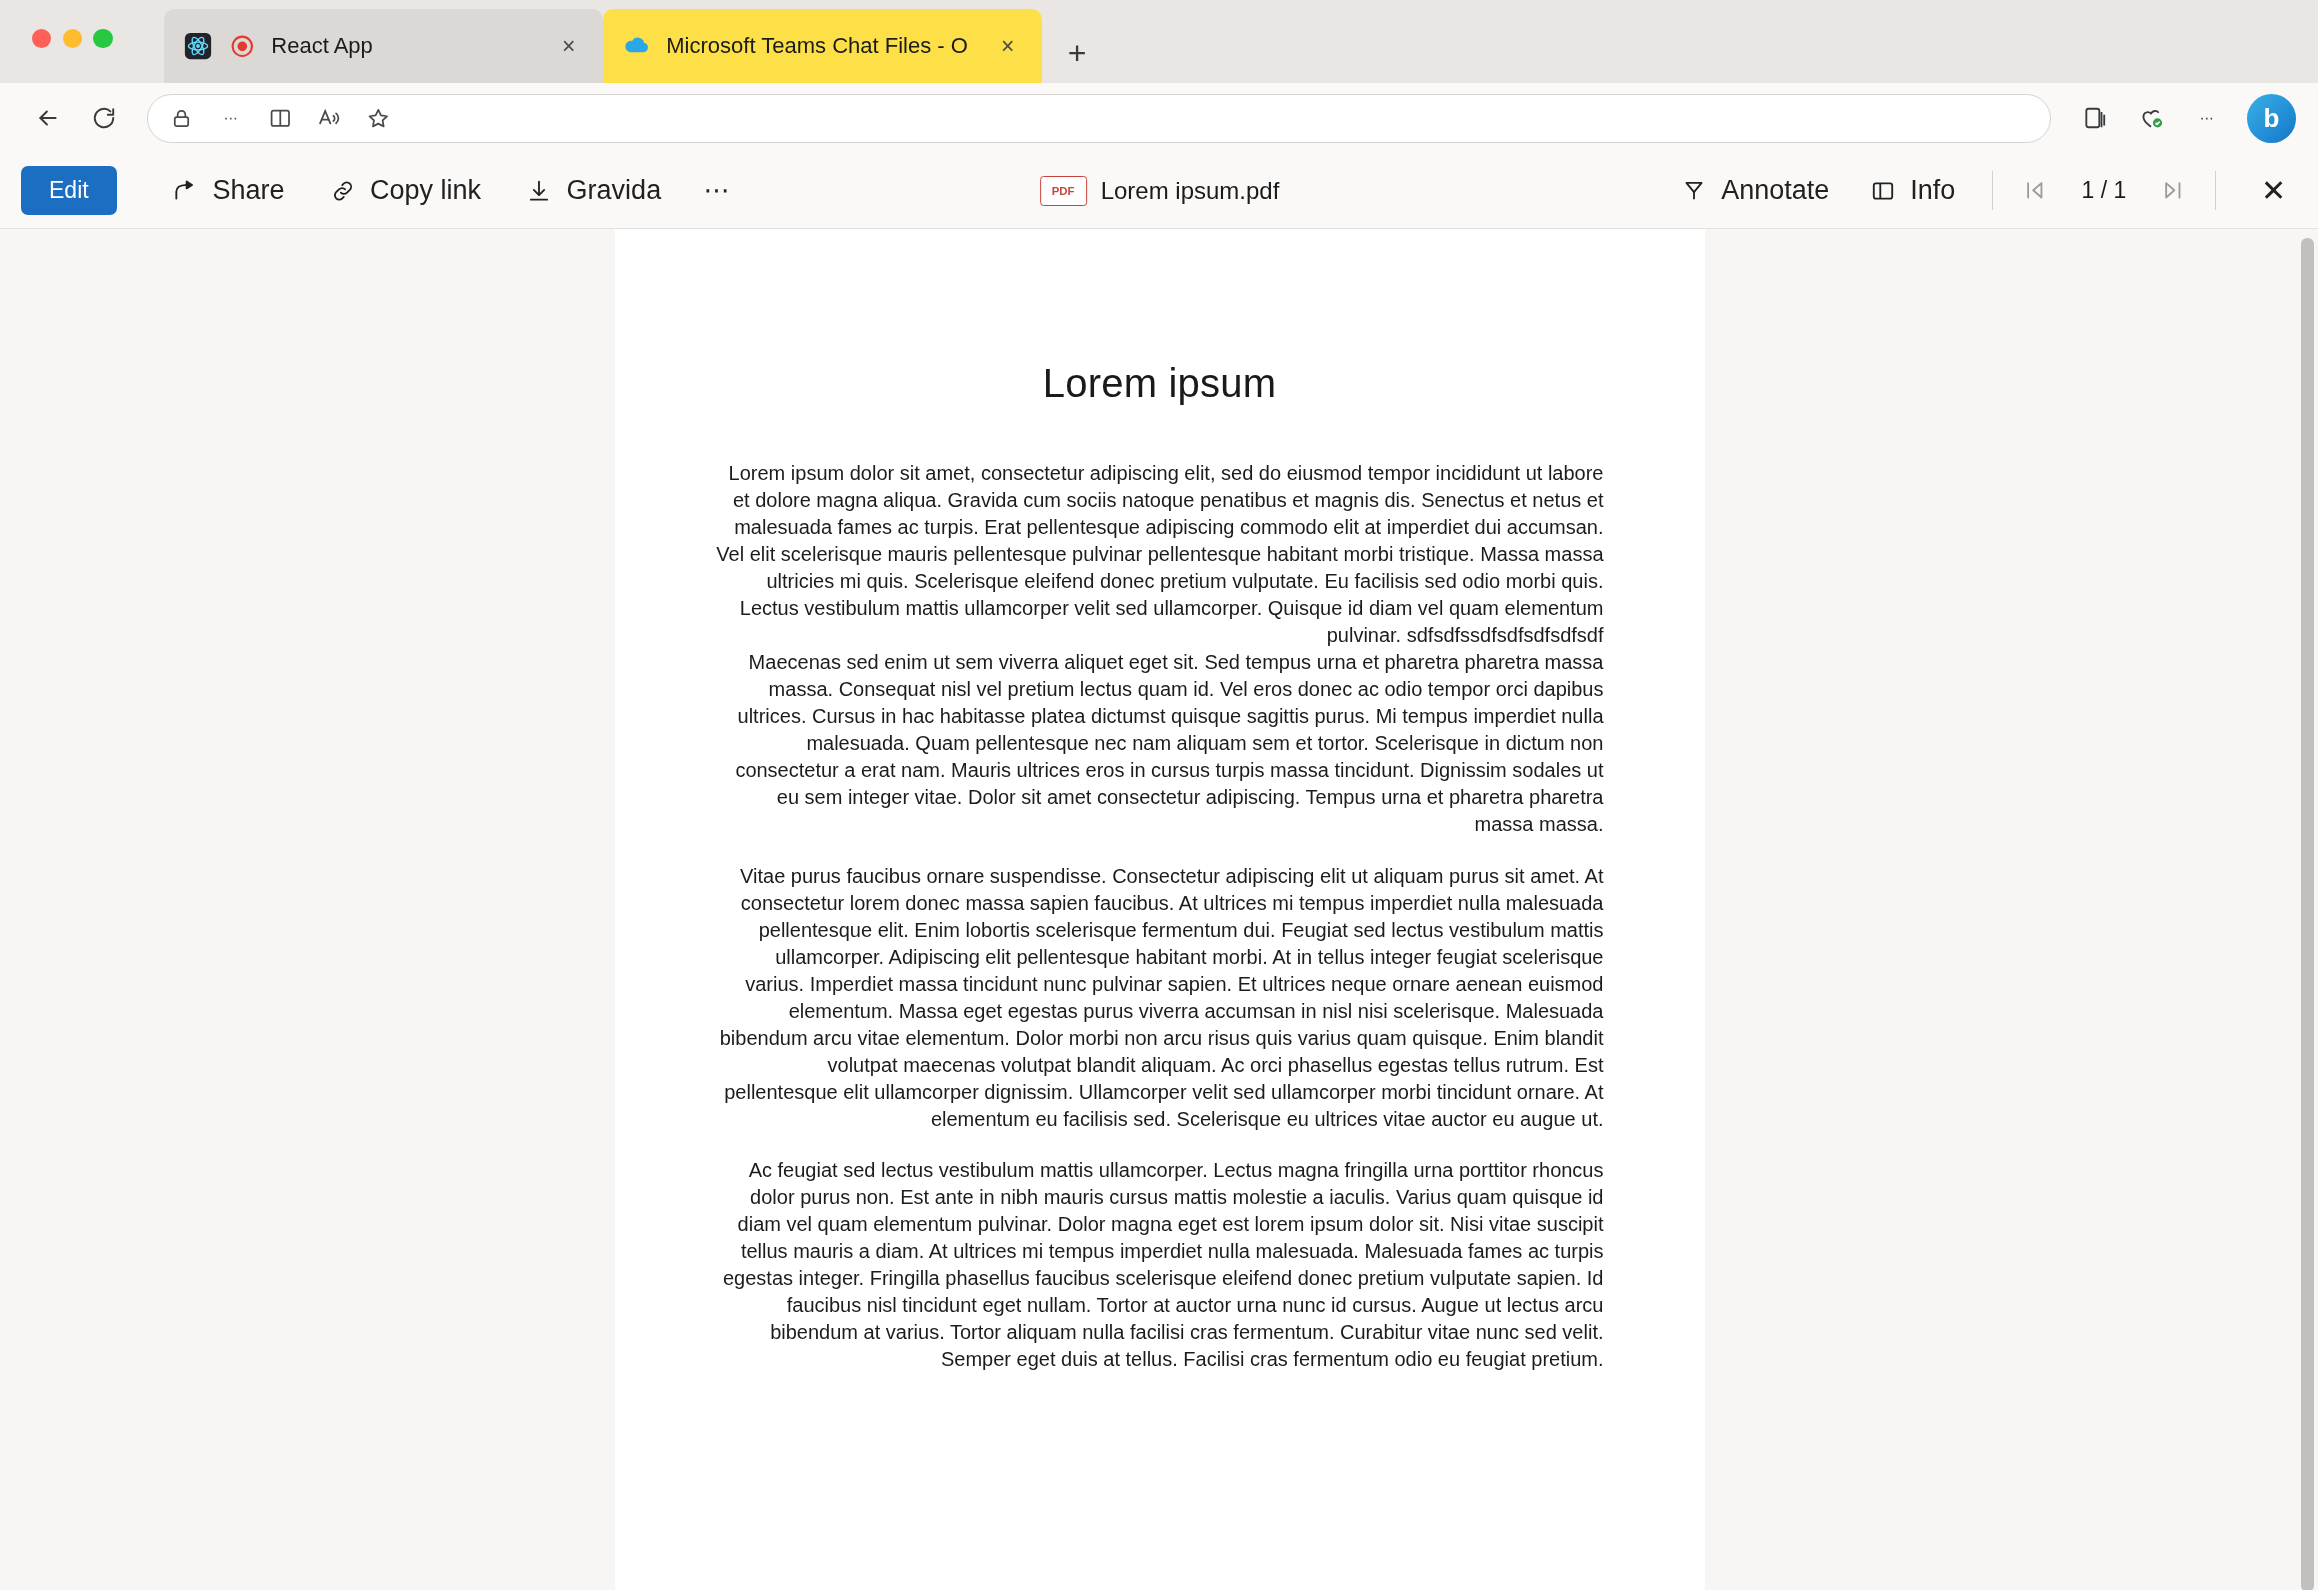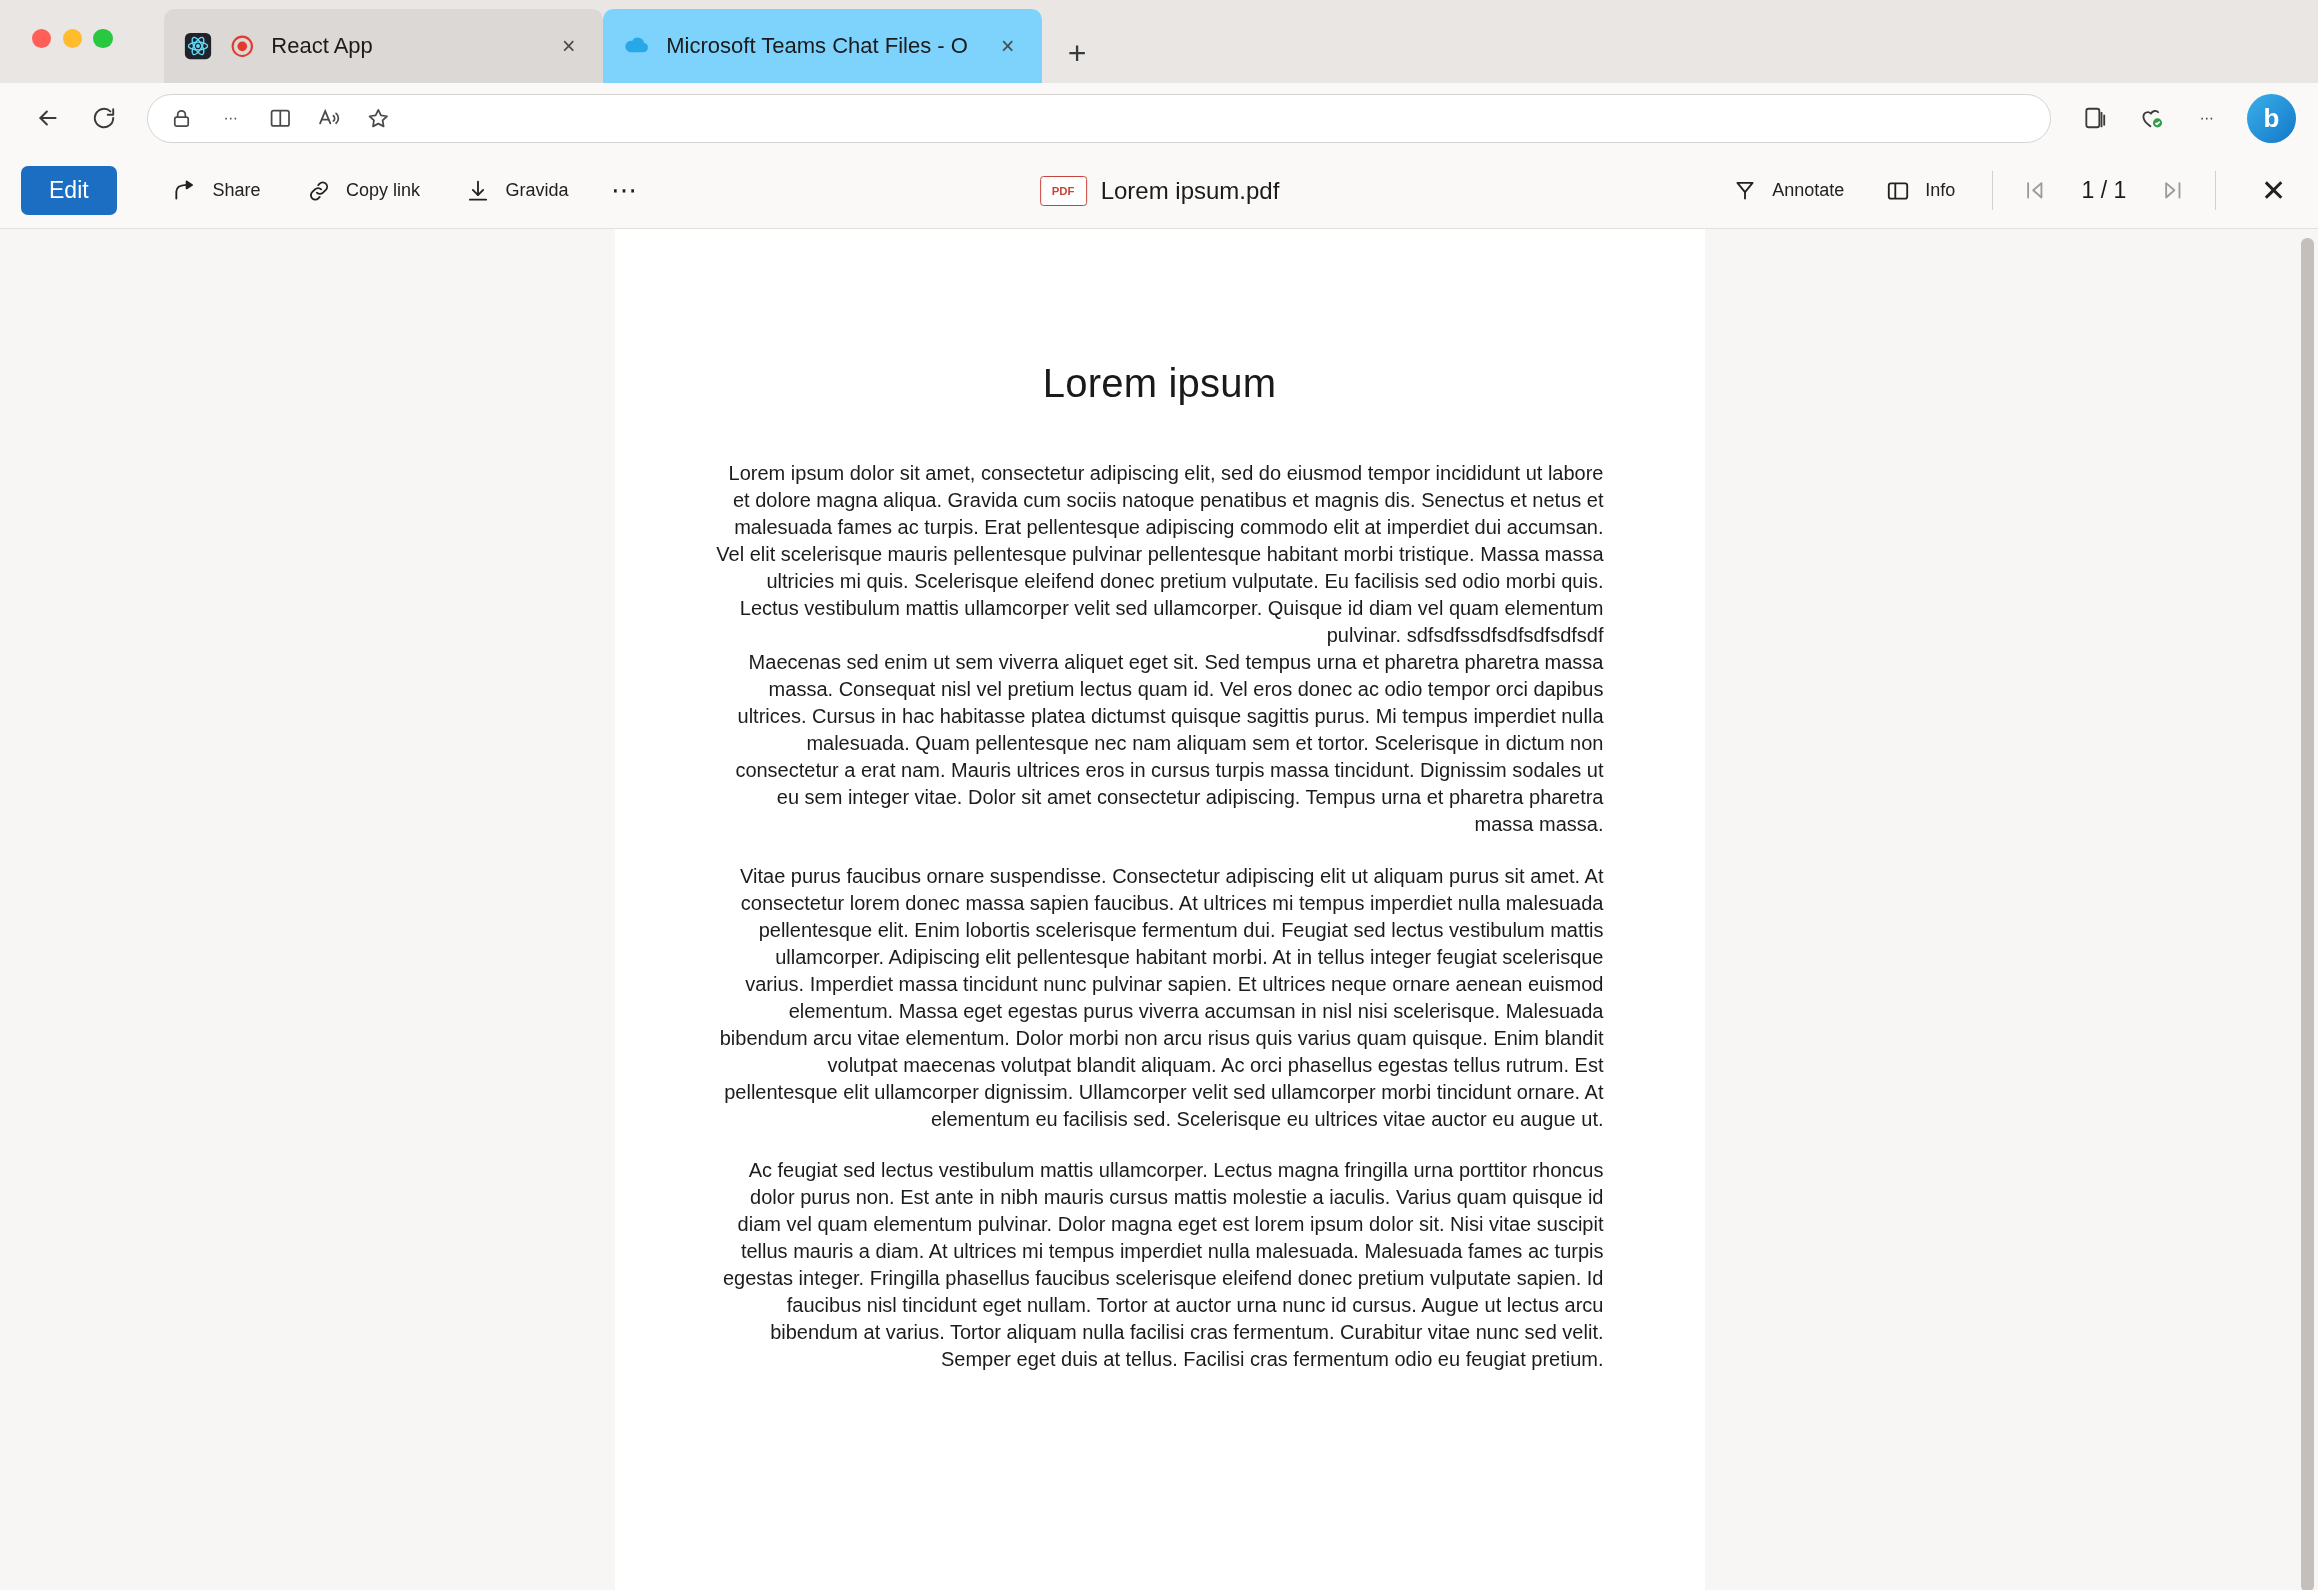--- a/index.html
+++ b/index.html
@@ -52,21 +52,21 @@
     height: 74px;
     min-width: 439px;
     display: flex;
     align-items: center;
     padding: 0 19.3px;
     border-radius: 10.5px 10.5px 0 0;
     position: relative;
     gap: 14px;
   }
   .tab.inactive { background: #dcd8d5; }
-  .tab.active { background: #7dd3fc; }
+  .tab.active { background: #fde047; }
   .tab-favicon {
     width: 30px; height: 30px;
     flex: 0 0 30px;
     display: flex; align-items: center; justify-content: center;
   }
   .tab-title {
     font-size: 22px;
     color: #1b1b1b;
     white-space: nowrap;
     overflow: hidden;
@@ -162,21 +162,21 @@
     margin-right: 28px;
   }
   .tb-item {
     display: flex;
     align-items: center;
     gap: 12.3px;
     height: 49px;
     padding: 0 17.6px;
     border-radius: 7px;
     color: #212121;
-    font-size: 18px;
+    font-size: 27px;
     white-space: nowrap;
   }
   .tb-icon {
     width: 30px; height: 30px;
     display: flex; align-items: center; justify-content: center;
     color: #212121;
   }
   .tb-ellipsis {
     width: 49px; height: 49px;
     display: flex; align-items: center; justify-content: center;

